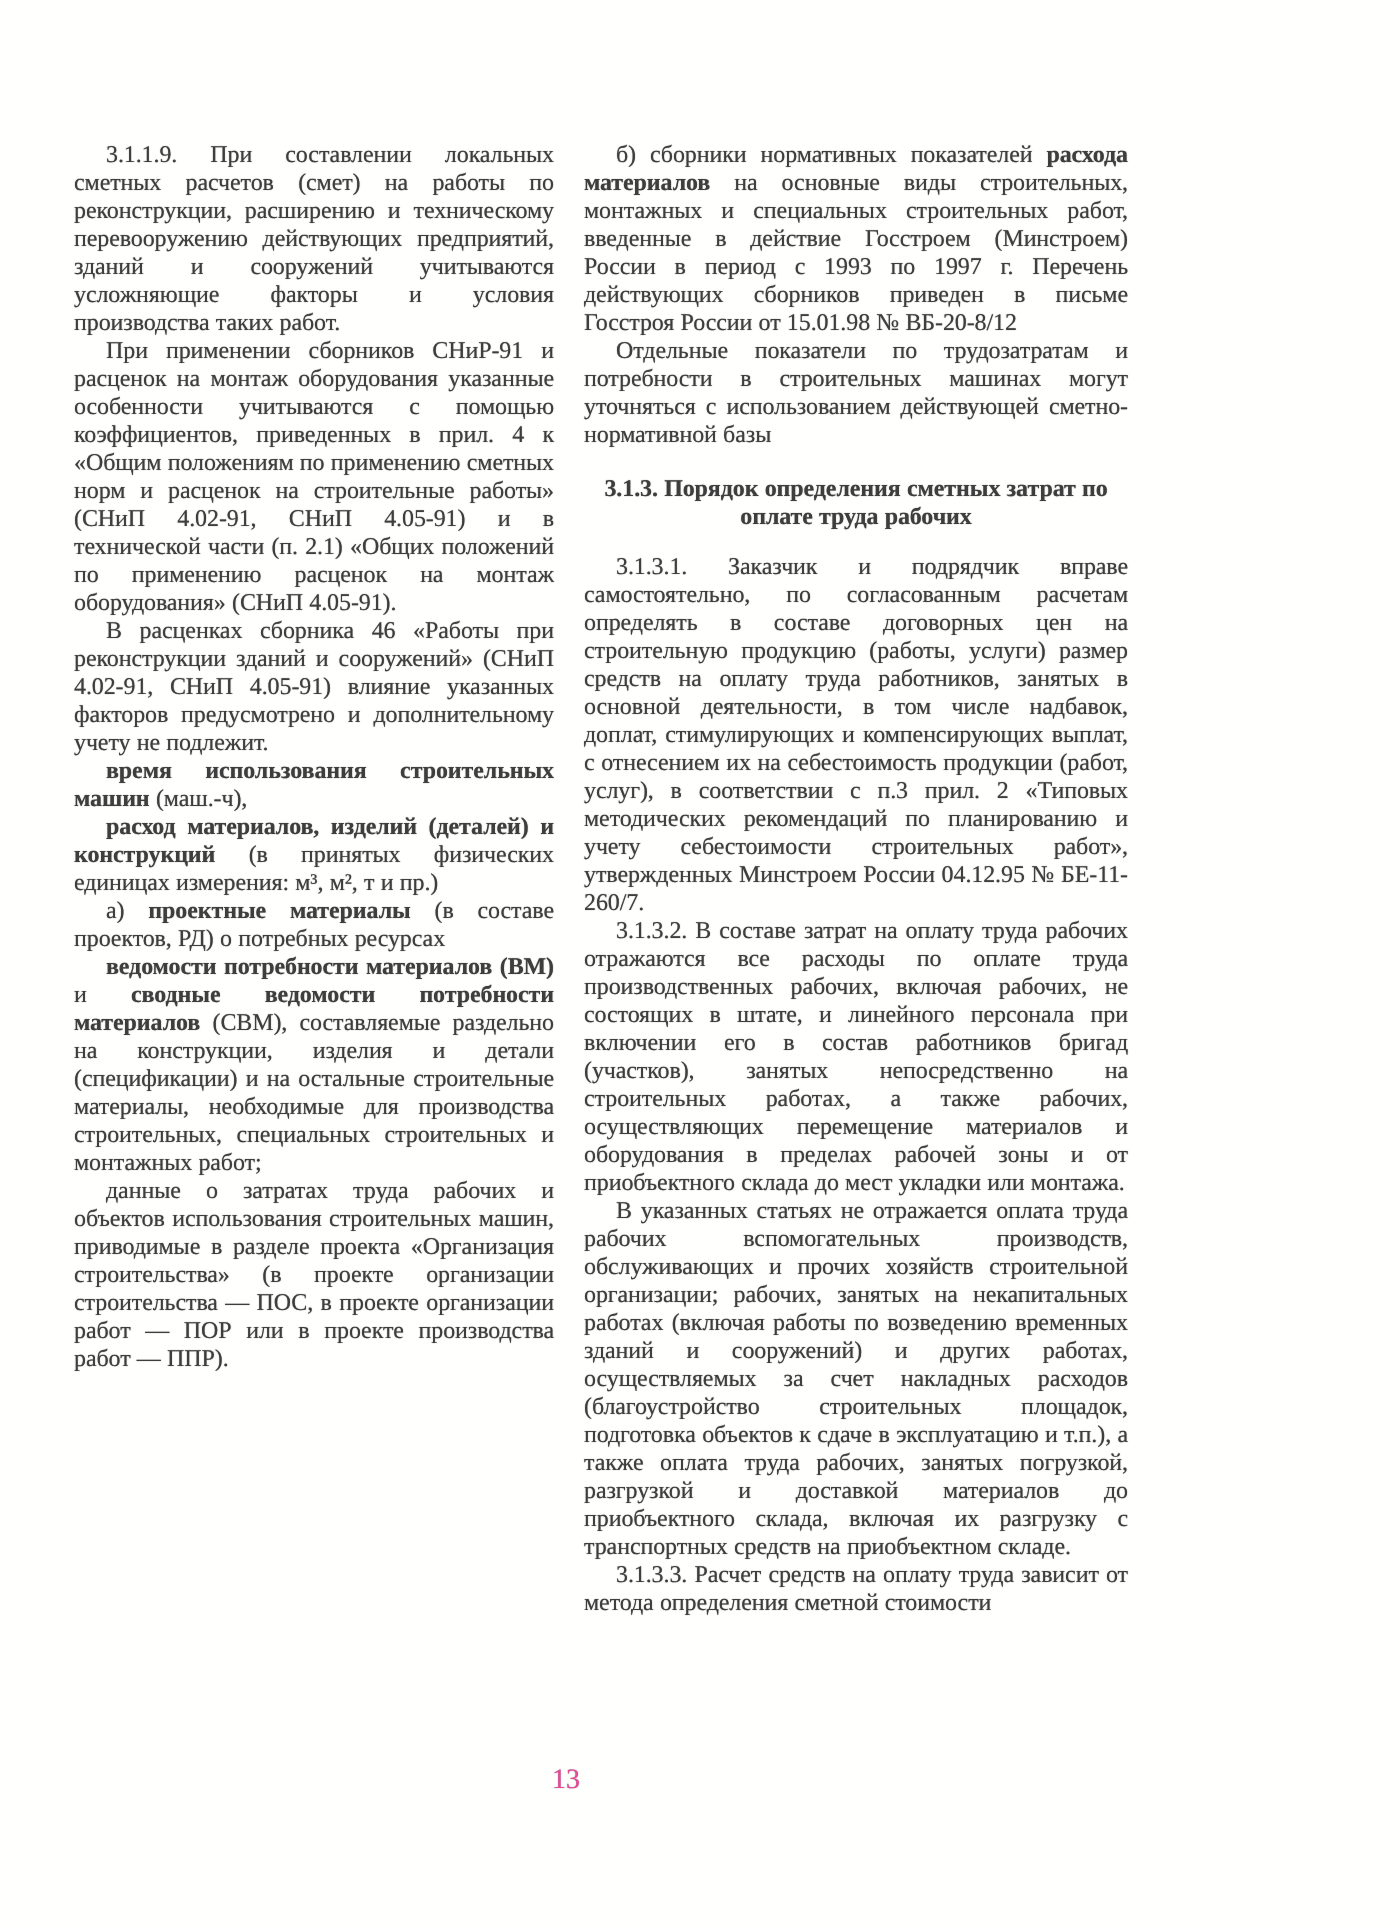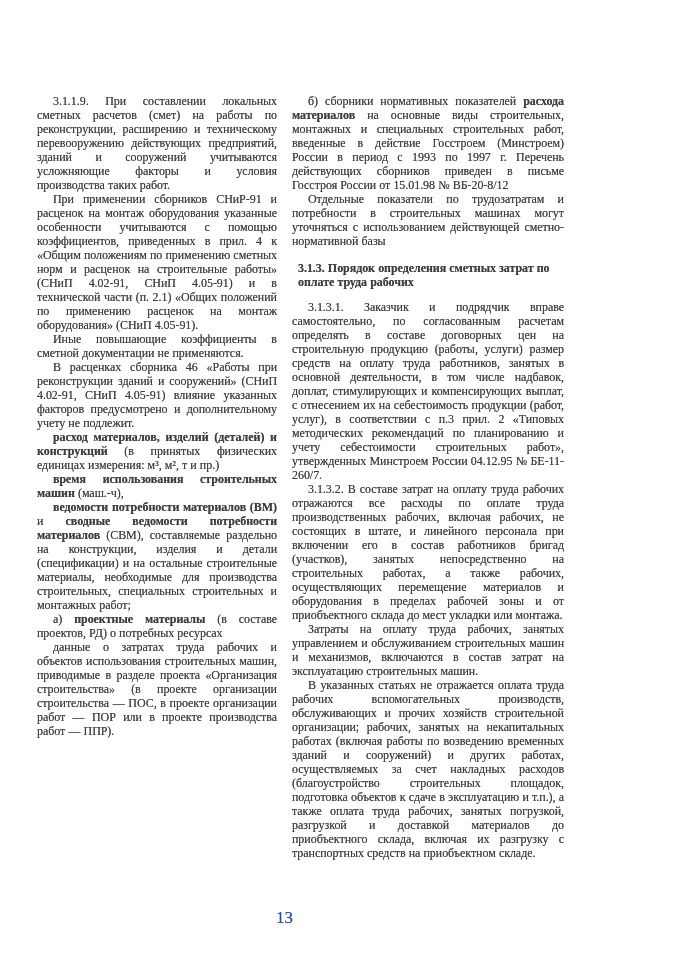--- a/index.html
+++ b/index.html
@@ -23,69 +23,67 @@
   .col {
     position: absolute;
     top: 70px;
     font-size: 12px;
     line-height: 14px;
     text-align: justify;
     letter-spacing: -0.05px;
     word-spacing: 0.2px;
     text-shadow: 0 0 0.55px rgba(70,70,70,0.75);
     hyphens: auto;
-    margin-top: 24px;
     -webkit-hyphens: auto;
   }
   .col-left {
     left: 37px;
     width: 240px;
   }
   .col-right {
     left: 292px;
     width: 272px;
   }
   .para {
     text-indent: 16px;
     margin: 0;
   }
   .heading {
-    text-align: left;
+    text-align: center;
     text-indent: 0;
     font-weight: bold;
     margin: 13px 6px 11px 6px;
   }
   .b { font-weight: bold; }
   .page-number {
     position: absolute;
     left: 276px;
-    top: 908px;
-    font-size: 17px;
-    color: #1d4ed8;
+    top: 883px;
+    font-size: 14px;
+    color: #ec4899;
     text-shadow: 0 0 0.5px rgba(90,90,90,0.8);
   }
 </style>
 </head>
 <body>
 
 <div class="page">
   <div class="col col-left" id="col-left">
       <p class="para"><span>3.1.1.9. При составлении локальных сметных расчетов (смет) на работы по реконструкции, расширению и техническому перевооружению действующих предприятий, зданий и сооружений учитываются усложняющие факторы и условия производства таких работ.</span></p>
       <p class="para"><span>При применении сборников СНиР-91 и расценок на монтаж оборудования указанные особенности учитываются с помощью коэффициентов, приведенных в прил. 4 к «Общим положениям по применению сметных норм и расценок на строительные работы» (СНиП 4.02-91, СНиП 4.05-91) и в технической части (п. 2.1) «Общих положений по применению расценок на монтаж оборудования» (СНиП 4.05-91).</span></p>
-      <p class="para"><span>Иные повышающие коэффициенты в сметной документации не применяются.</span></p>
       <p class="para"><span>В расценках сборника 46 «Работы при реконструкции зданий и сооружений» (СНиП 4.02-91, СНиП 4.05-91) влияние указанных факторов предусмотрено и дополнительному учету не подлежит.</span></p>
+      <p class="para"><span class="b">время использования строительных машин</span><span> (маш.-ч),</span></p>
       <p class="para"><span class="b">расход материалов, изделий (деталей) и конструкций</span><span> (в принятых физических единицах измерения: м³, м², т и пр.)</span></p>
-      <p class="para"><span class="b">время использования строительных машин</span><span> (маш.-ч),</span></p>
+      <p class="para"><span>а) </span><span class="b">проектные материалы</span><span> (в составе проектов, РД) о потребных ресурсах</span></p>
       <p class="para"><span class="b">ведомости потребности материалов (ВМ)</span><span> и </span><span class="b">сводные ведомости потребности материалов</span><span> (СВМ), составляемые раздельно на конструкции, изделия и детали (спецификации) и на остальные строительные материалы, необходимые для производства строительных, специальных строительных и монтажных работ;</span></p>
-      <p class="para"><span>а) </span><span class="b">проектные материалы</span><span> (в составе проектов, РД) о потребных ресурсах</span></p>
       <p class="para"><span>данные о затратах труда рабочих и объектов использования строительных машин, приводимые в разделе проекта «Организация строительства» (в проекте организации строительства — ПОС, в проекте организации работ — ПОР или в проекте производства работ — ППР).</span></p>
     </div>
   <div class="col col-right" id="col-right">
       <p class="para"><span>б) сборники нормативных показателей </span><span class="b">расхода материалов</span><span> на основные виды строительных, монтажных и специальных строительных работ, введенные в действие Госстроем (Минстроем) России в период с 1993 по 1997 г. Перечень действующих сборников приведен в письме Госстроя России от 15.01.98 № ВБ-20-8/12</span></p>
       <p class="para"><span>Отдельные показатели по трудозатратам и потребности в строительных машинах могут уточняться с использованием действующей сметно-нормативной базы</span></p>
       <p class="para heading"><span class="b">3.1.3. Порядок определения сметных затрат по оплате труда рабочих</span></p>
       <p class="para"><span>3.1.3.1. Заказчик и подрядчик вправе самостоятельно, по согласованным расчетам определять в составе договорных цен на строительную продукцию (работы, услуги) размер средств на оплату труда работников, занятых в основной деятельности, в том числе надбавок, доплат, стимулирующих и компенсирующих выплат, с отнесением их на себестоимость продукции (работ, услуг), в соответствии с п.3 прил. 2 «Типовых методических рекомендаций по планированию и учету себестоимости строительных работ», утвержденных Минстроем России 04.12.95 № БЕ-11-260/7.</span></p>
       <p class="para"><span>3.1.3.2. В составе затрат на оплату труда рабочих отражаются все расходы по оплате труда производственных рабочих, включая рабочих, не состоящих в штате, и линейного персонала при включении его в состав работников бригад (участков), занятых непосредственно на строительных работах, а также рабочих, осуществляющих перемещение материалов и оборудования в пределах рабочей зоны и от приобъектного склада до мест укладки или монтажа.</span></p>
-      <p class="para"><span>Затраты на оплату труда рабочих, занятых управлением и обслуживанием строительных машин и механизмов, включаются в состав затрат на эксплуатацию строительных машин.</span></p>
       <p class="para"><span>В указанных статьях не отражается оплата труда рабочих вспомогательных производств, обслуживающих и прочих хозяйств строительной организации; рабочих, занятых на некапитальных работах (включая работы по возведению временных зданий и сооружений) и других работах, осуществляемых за счет накладных расходов (благоустройство строительных площадок, подготовка объектов к сдаче в эксплуатацию и т.п.), а также оплата труда рабочих, занятых погрузкой, разгрузкой и доставкой материалов до приобъектного склада, включая их разгрузку с транспортных средств на приобъектном складе.</span></p>
+      <p class="para"><span>3.1.3.3. Расчет средств на оплату труда зависит от метода определения сметной стоимости</span></p>
     </div>
   <div class="page-number">13</div>
 </div>
 
 </body></html>

